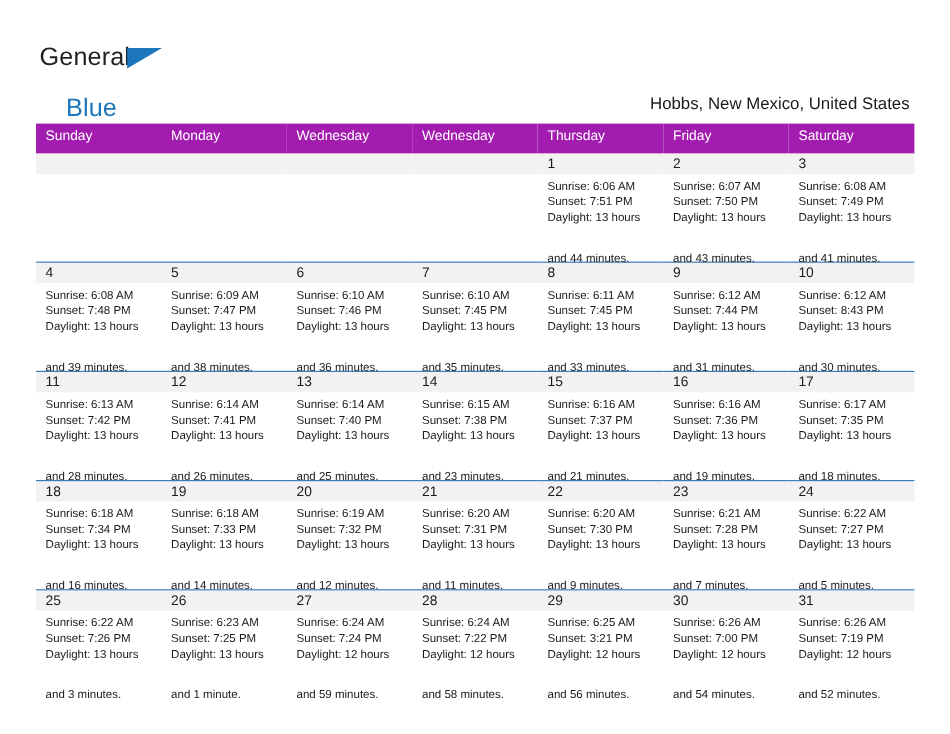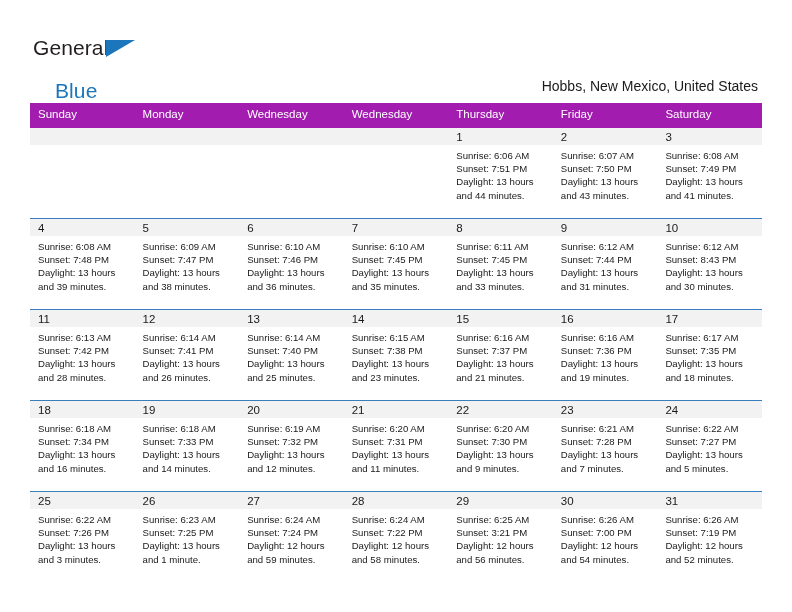--- a/index.html
+++ b/index.html
@@ -139,21 +139,21 @@
   }
   .daynum.empty { color: transparent; }
   .details {
     padding: 4px 6px 0 8px;
     font-size: 9.6px;
     line-height: 13.2px;
     color: #1a1a1a;
     font-family: "Liberation Sans", sans-serif;
   }
   .details div { white-space: nowrap; }
-  .details .dl2 { white-space: nowrap; }
+  .details .dl2 { white-space: nowrap; margin-top: 20px; }
 </style>
 </head>
 <body>
 
 <div class="page">
 
   <div class="header">
 
     <div class="brand">
       <span class="brand-general">General</span>

